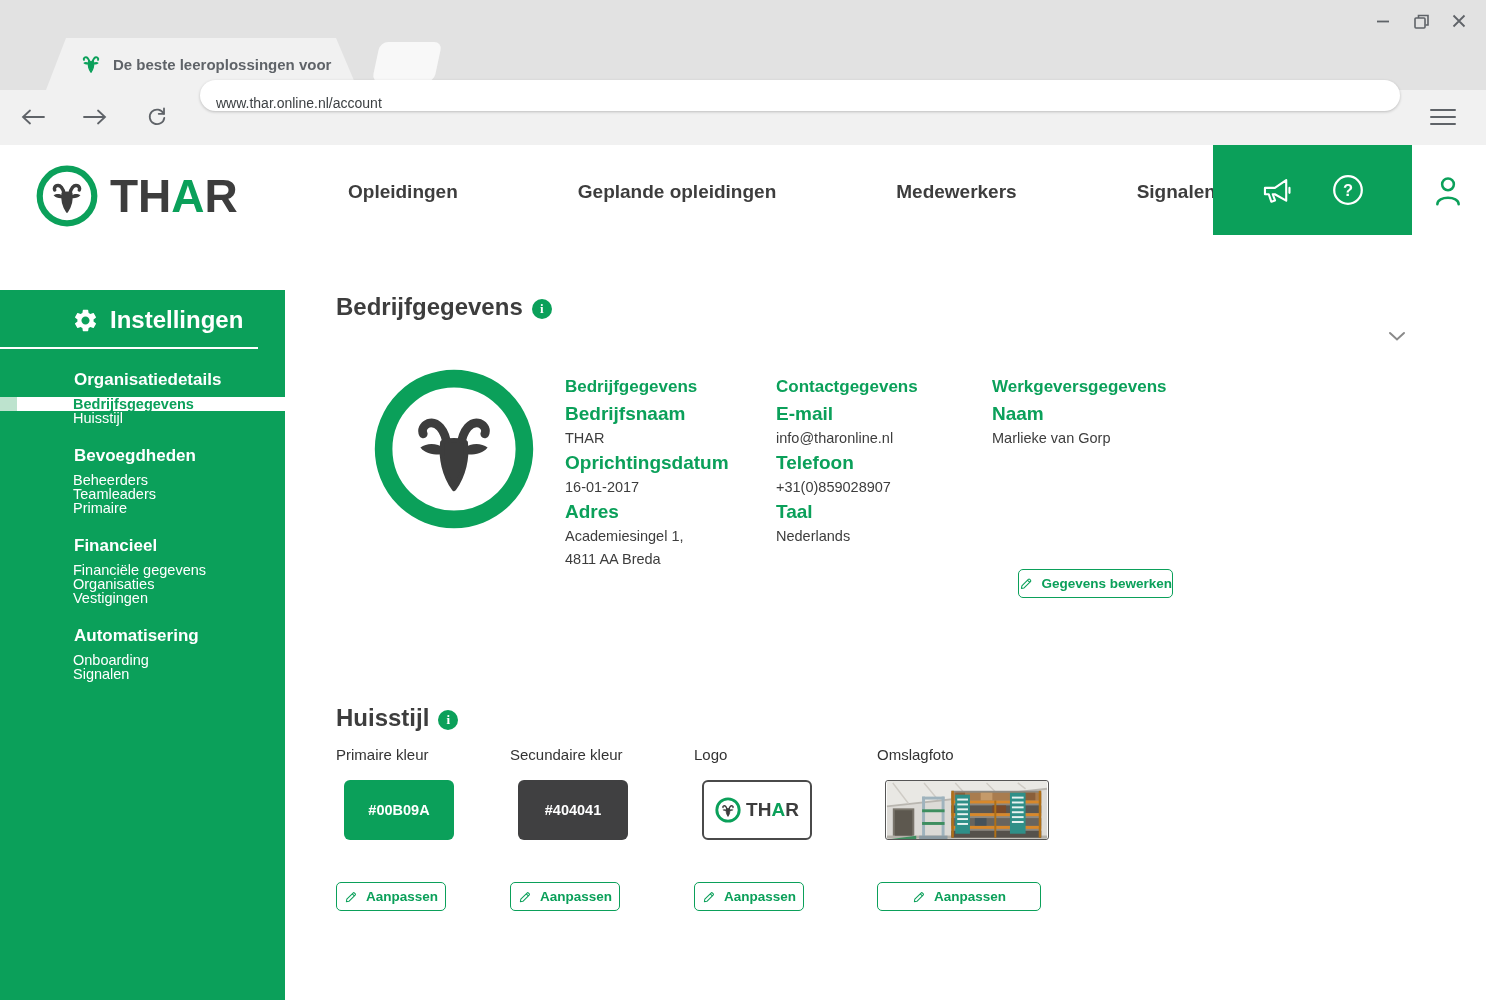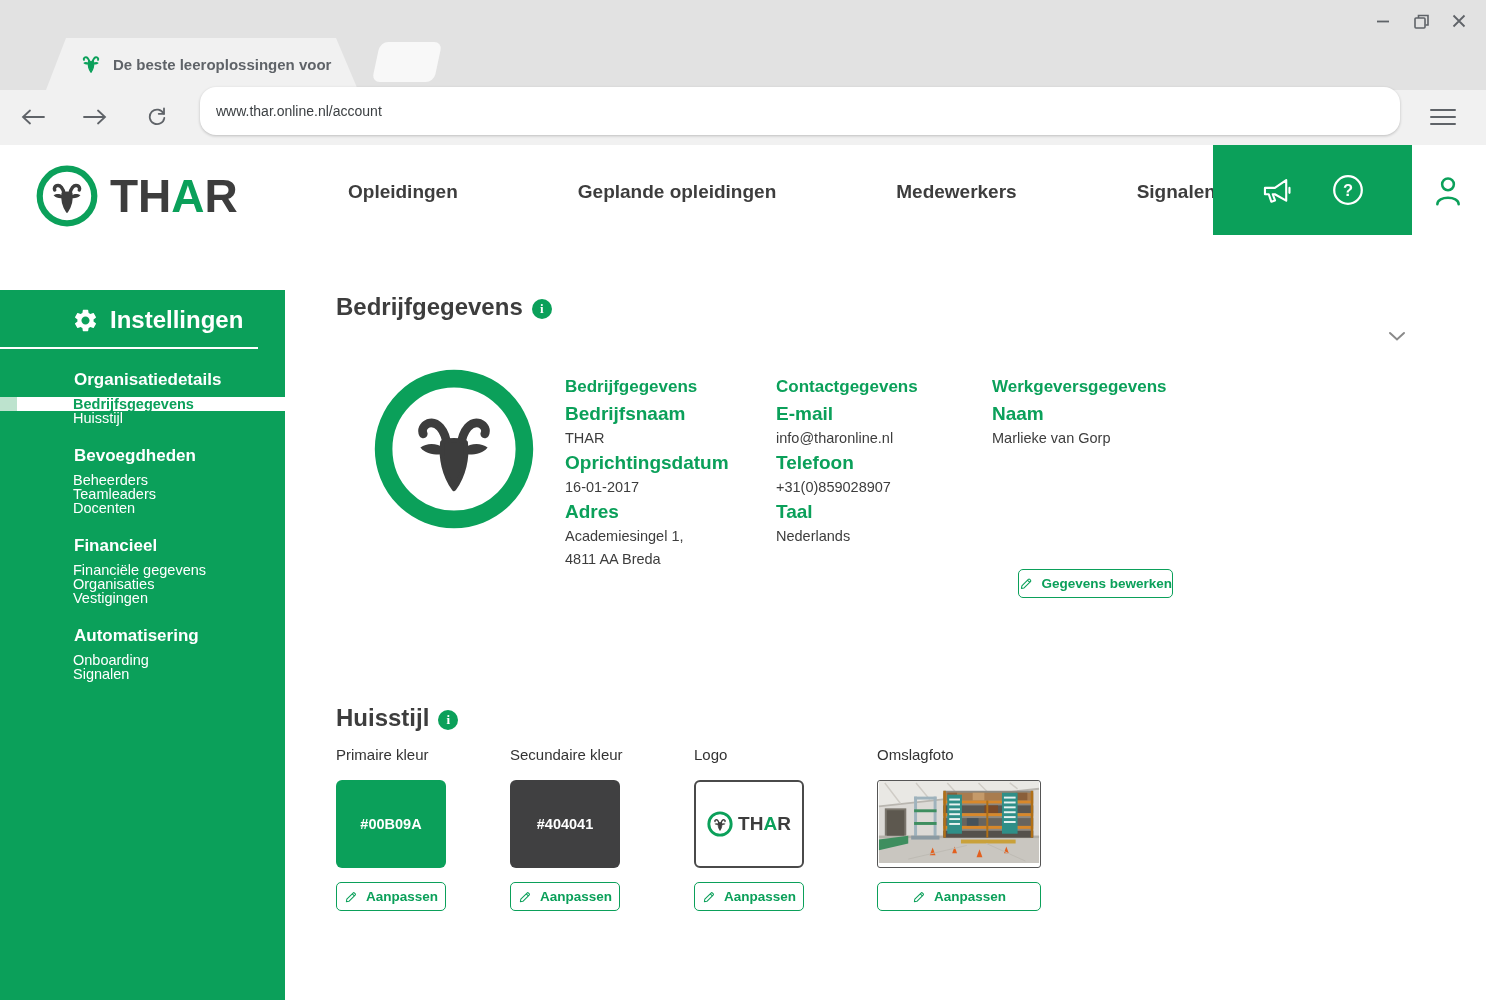--- a/index.html
+++ b/index.html
@@ -30,23 +30,23 @@
     position:absolute; left:376px; top:42px; width:62px; height:40px;
     background:#f8f8f8; border-radius:8px; transform:skewX(-12deg);
   }
   .win-controls { position:absolute; right:16px; top:10px; display:flex; gap:16px; align-items:center; }
   .win-btn { width:22px; height:22px; display:flex; align-items:center; justify-content:center; cursor:pointer; }
 
   .toolbar { position:absolute; top:90px; left:0; width:100%; height:55px; background:var(--chrome); }
   .nav-btns { position:absolute; left:18px; top:102px; display:flex; gap:32px; align-items:center; }
   .nav-btn { width:30px; height:30px; display:flex; align-items:center; justify-content:center; cursor:pointer; }
   .addressbar {
-    position:absolute; left:200px; top:87px; width:1200px; height:48px;
+    position:absolute; left:200px; top:80px; width:1200px; height:31px;
     background:#fff; border-radius:16px; box-shadow:0 1px 3px rgba(0,0,0,.22);
-    display:flex; align-items:center; padding:0 16px;
+    display:flex; align-items:flex-end; padding:0 16px;
   }
   .addressbar input {
     border:none; outline:none; width:100%; background:transparent;
     font-family:"Liberation Sans",sans-serif; font-size:14px; color:#3c4043; font-weight:500;
   }
   .hamburger { position:absolute; right:24px; top:100px; width:38px; height:34px; display:flex; align-items:center; justify-content:center; cursor:pointer; }
 
   
   .app-header { position:absolute; top:145px; left:0; width:100%; height:145px; background:#fff; }
   .brand-lockup { position:absolute; left:36px; top:20px; display:flex; align-items:center; gap:12px; }
@@ -93,21 +93,21 @@
 
   .btn {
     display:inline-flex; align-items:center; justify-content:center; gap:8px;
     height:29px; border:1.5px solid var(--green); border-radius:5px; background:#fff;
     color:var(--green); font-size:13.5px; font-weight:700; cursor:pointer; white-space:nowrap;
     font-family:"Liberation Sans",sans-serif;
   }
   .edit-btn { position:absolute; left:1018px; top:569px; width:155px; }
 
   .hs-label { position:absolute; top:746px; font-size:15px; color:#333; }
-  .hs-box { position:absolute; top:780px; height:88px; border-radius:6px; }
+  .hs-box { position:absolute; top:780px; height:60px; border-radius:6px;margin-left:8px; }
   .hs-swatch { display:flex; align-items:center; justify-content:center; color:#fff; font-size:14.5px; font-weight:700; }
   .hs-logo-box { background:#fff; border:2px solid #4a4a4a; display:flex; align-items:center; justify-content:center; gap:5px; }
   .hs-logo-box .mini-word { font-size:19px; font-weight:800; color:var(--dark); }
   .hs-logo-box .mini-word .accent { color:var(--green); }
   .hs-photo { border:1px solid #555; overflow:hidden; border-radius:3px; }
   .hs-btn { position:absolute; top:882px; }
 
   .x-336 { left:336px; } .x-510 { left:510px; } .x-694 { left:694px; } .x-877 { left:877px; }
   .w-110 { width:110px; } .w-164 { width:164px; }
 </style>
@@ -229,21 +229,21 @@
   </div>
   <div class="sb-underline"></div>
 
   <div class="sb-section-header">Organisatiedetails</div>
   <div class="sb-item active">Bedrijfsgegevens</div>
   <div class="sb-item">Huisstijl</div>
 
   <div class="sb-section-header">Bevoegdheden</div>
   <div class="sb-item">Beheerders</div>
   <div class="sb-item">Teamleaders</div>
-  <div class="sb-item">Docenten</div>
+  <div class="sb-item">Primaire</div>
 
   <div class="sb-section-header">Financieel</div>
   <div class="sb-item">Financiële gegevens</div>
   <div class="sb-item">Organisaties</div>
   <div class="sb-item">Vestigingen</div>
 
   <div class="sb-section-header">Automatisering</div>
   <div class="sb-item">Onboarding</div>
   <div class="sb-item">Signalen</div>
 </aside>

